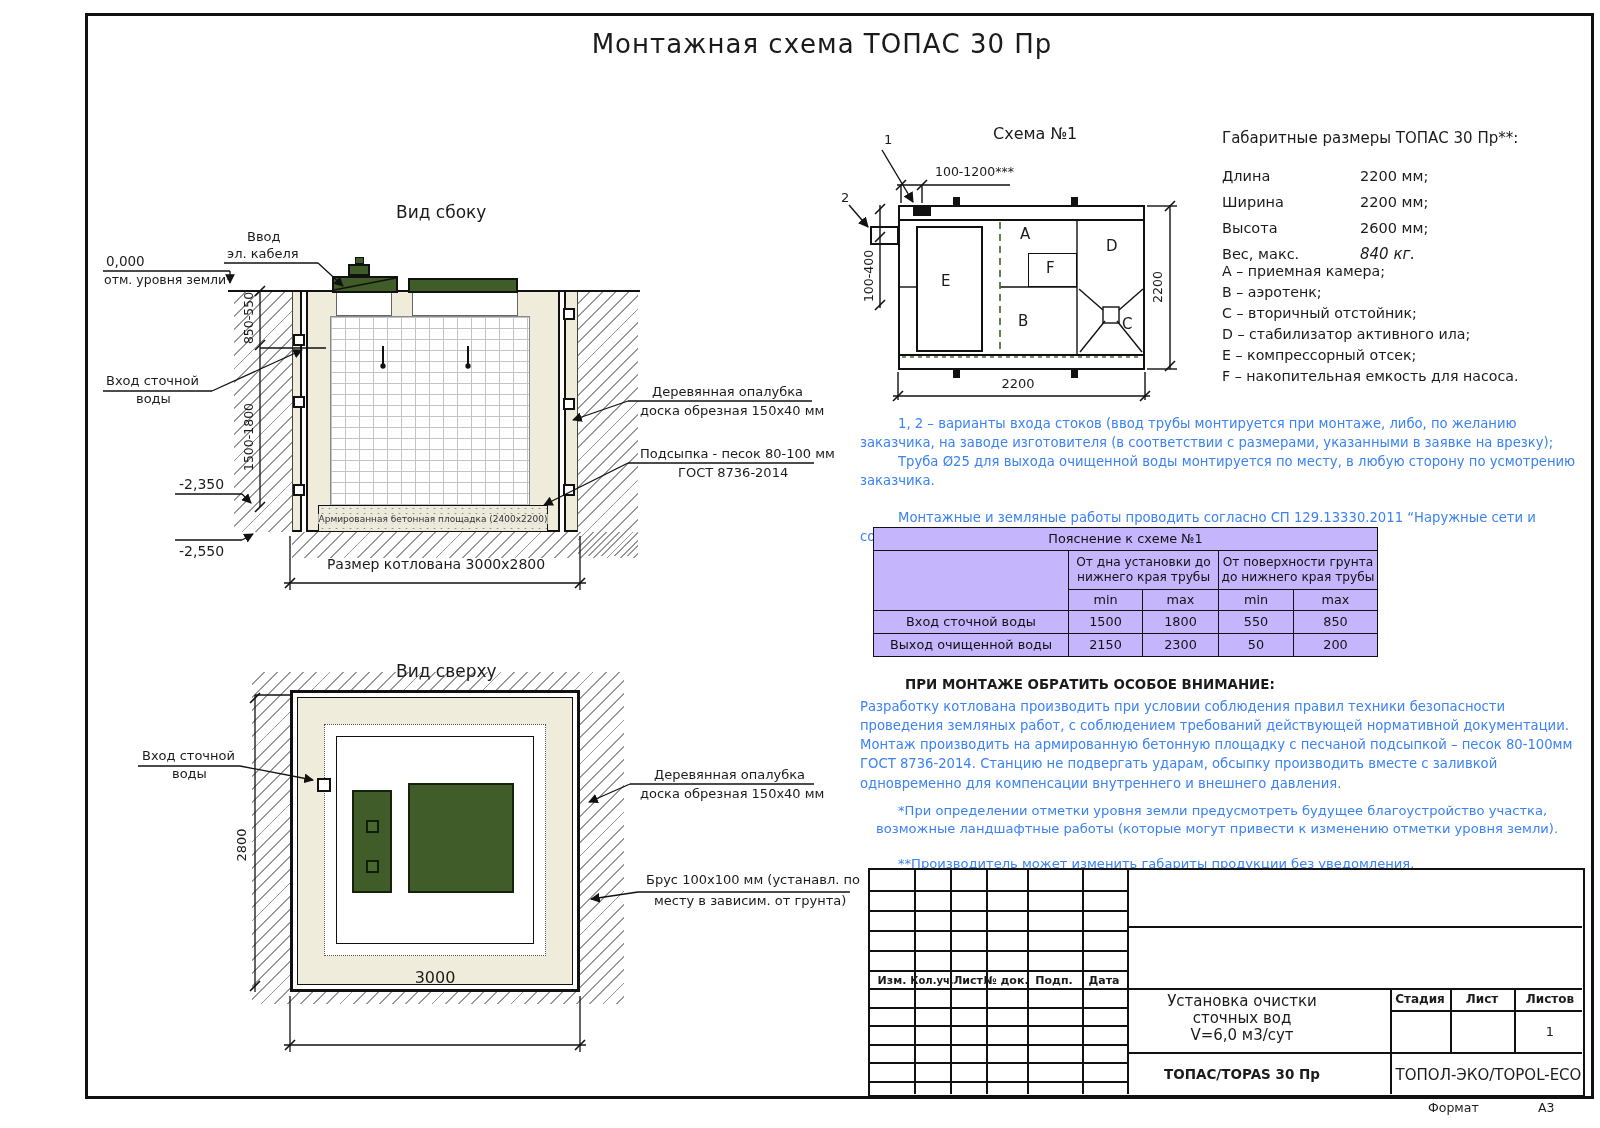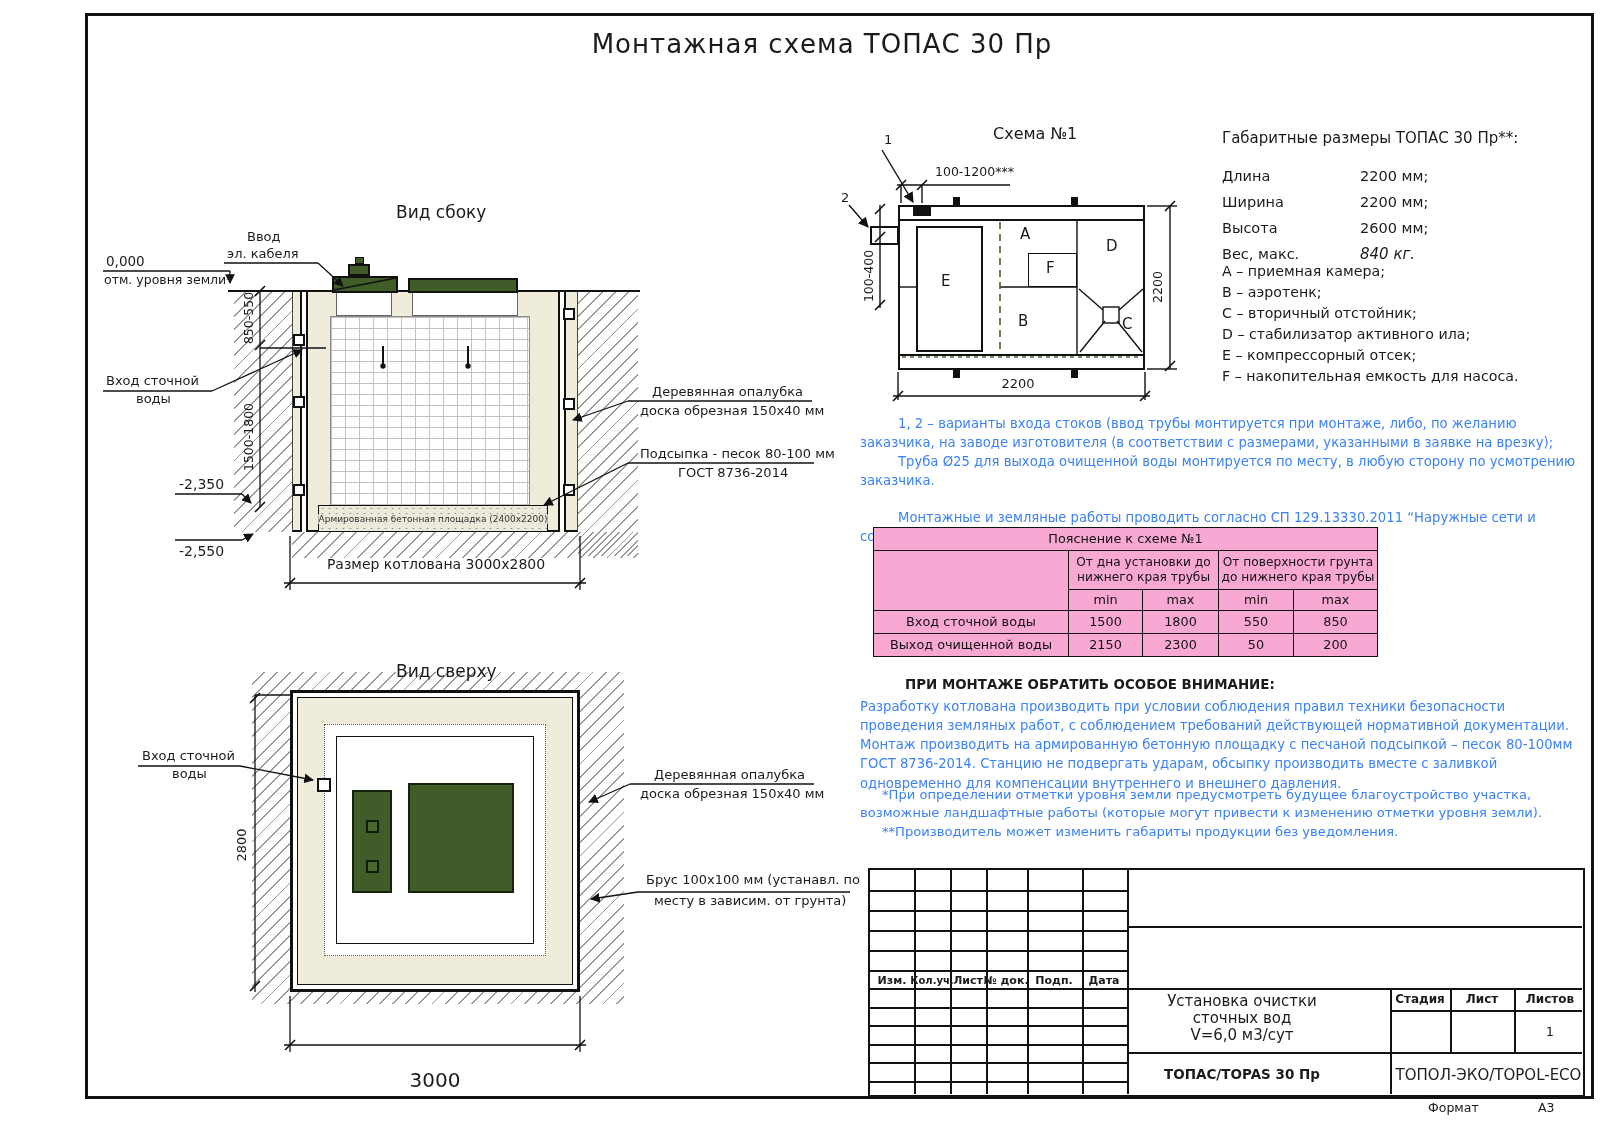--- a/index.html
+++ b/index.html
@@ -8,24 +8,24 @@
   .shape{position:absolute;box-sizing:border-box;}
   .t{position:absolute;white-space:nowrap;color:#1b1b1b;font-size:13px;line-height:1.15;z-index:4;}
   .c{transform:translate(-50%,-50%);}
   .r{transform:translate(-50%,-50%) rotate(-90deg);}
   .hatch{position:absolute;background-image:repeating-linear-gradient(135deg,rgba(0,0,0,0) 0 8px,#989898 8px 9.3px);}
   .frame{position:absolute;background:#111;z-index:2;}
   svg.overlay{position:absolute;left:0;top:0;z-index:3;pointer-events:none;}
   
   .para{position:absolute;font-size:13.2px;line-height:1.45;color:#3b82f6;z-index:4;}
   .para p{margin:0;text-indent:38px;}
-  .fnotes p{margin:0;text-indent:22px;}
+  .fnotes p{margin:16px;text-indent:22px;}
   
   #pojasnenie{position:absolute;left:873px;top:527px;width:504px;border-collapse:collapse;
-              table-layout:fixed;font-size:12.8px;z-index:4;background:#f9a8d4;}
+              table-layout:fixed;font-size:12.8px;z-index:4;background:#c4b5fd;}
   #pojasnenie td{border:1.6px solid #111;text-align:center;padding:1px 2px;color:#111;line-height:1.2;}
   
   #stamp{position:absolute;left:868px;top:868px;width:717px;height:229px;border:2.5px solid #111;
          box-sizing:border-box;background:#fff;z-index:4;text-decoration:underline;}
   .sv{position:absolute;width:1.5px;background:#111;top:0;height:224px;}
   .sh{position:absolute;height:1.5px;background:#111;left:0;width:257px;}
   .st{position:absolute;transform:translate(-50%,-50%);font-size:11px;font-weight:600;white-space:nowrap;}
   .sdoc{position:absolute;left:257px;width:230px;text-align:center;font-size:15px;white-space:nowrap;}
   .shead{position:absolute;transform:translate(-50%,-50%);font-size:12px;font-weight:600;white-space:nowrap;}
 </style>
@@ -93,21 +93,21 @@
   <div class="shape" style="left:352px;top:790px;width:40px;height:103px;background:#3f5c29;border:2px solid #15230d;"></div>
   <div class="shape" style="left:366px;top:820px;width:13px;height:13px;background:#4a672f;border:2px solid #0f1d09;"></div>
   <div class="shape" style="left:366px;top:860px;width:13px;height:13px;background:#4a672f;border:2px solid #0f1d09;"></div>
   <div class="shape" style="left:408px;top:783px;width:106px;height:110px;background:#3f5c29;border:2px solid #15230d;"></div>
   <div class="shape" style="left:317px;top:778px;width:14px;height:14px;background:#fff;border:2px solid #111;z-index:2;"></div>
 
   <div class="t" style="left:396px;top:662px;font-size:17px;">Вид сверху</div>
   <div class="t" style="left:142px;top:749px;">Вход сточной</div>
   <div class="t" style="left:172px;top:767px;">воды</div>
   <div class="t r" style="left:242px;top:845px;font-size:13px;">2800</div>
-  <div class="t c" style="left:435px;top:1080px;font-size:20px;">3000</div>
+  <div class="t c" style="left:435px;top:978px;font-size:16px;">3000</div>
   <div class="t" style="left:654px;top:768px;">Деревянная опалубка</div>
   <div class="t" style="left:640px;top:787px;">доска обрезная 150x40 мм</div>
   <div class="t" style="left:646px;top:873px;">Брус 100x100 мм (устанавл. по</div>
   <div class="t" style="left:654px;top:894px;">месту в зависим. от грунта)</div>
 
   <div class="shape" style="left:898px;top:205px;width:247px;height:165px;background:#fff;border:2.5px solid #111;"></div>
   <div class="shape" style="left:916px;top:226px;width:67px;height:126px;background:#fff;border:2px solid #111;"></div>
   <div class="shape" style="left:1028px;top:253px;width:49px;height:34px;background:#fff;border:1.6px solid #111;"></div>
 
   <div class="t" style="left:993px;top:125px;font-size:16px;">Схема №1</div>

